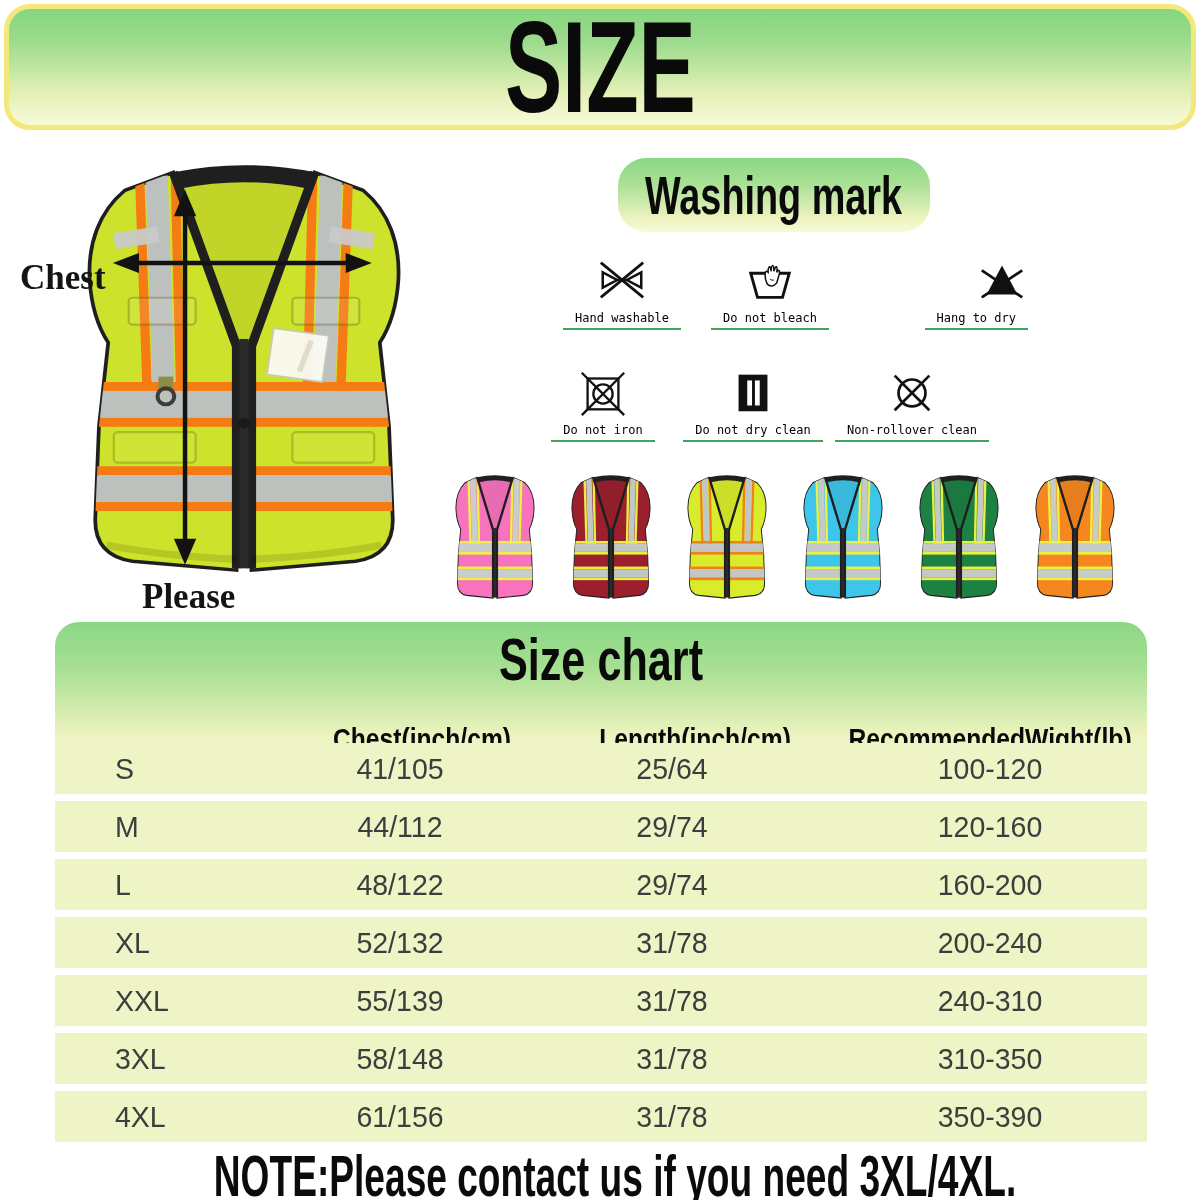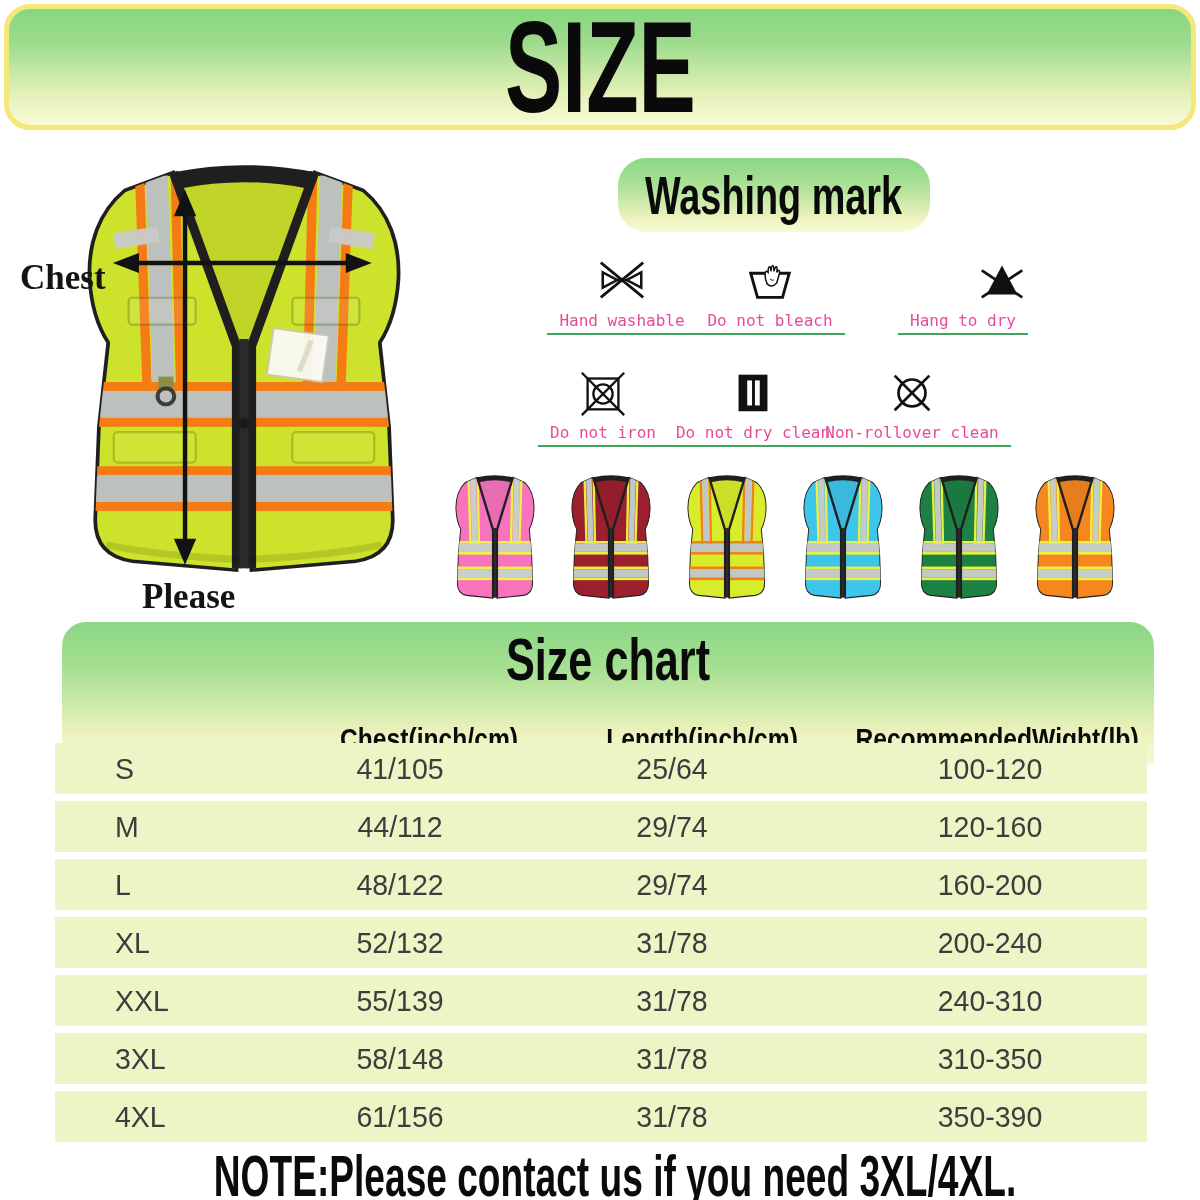--- a/index.html
+++ b/index.html
@@ -21,29 +21,29 @@
   .chest-label{left:20px;top:258px;}
   .length-label{left:142px;top:577px;}
 
   
   .washing-banner{position:absolute;left:618px;top:158px;width:312px;height:74px;border-radius:28px;
     background:linear-gradient(180deg,#8bd785 0%,#a9e094 35%,#eef3c0 82%,#f8fad6 100%);
     display:flex;align-items:center;justify-content:center;}
   .washing-banner .t{font-size:54px;transform:scaleX(.70);}
   .wash-item{position:absolute;width:224px;display:flex;flex-direction:column;align-items:center;}
   .wash-item svg{width:52px;height:52px;}
-  .wash-label{margin-top:5px;font-family:"DejaVu Sans Mono",monospace;font-size:16px;color:#ec4899;
+  .wash-label{margin-top:5px;font-family:"DejaVu Sans Mono",monospace;font-size:12px;color:#000000;
     white-space:nowrap;border-bottom:2px solid #3fa45c;padding:0 12px 3px 12px;}
 
   
   .variants{position:absolute;left:448px;top:473px;display:flex;gap:22px;}
   .mini-vest{width:94px;height:136px;}
 
   
-  .chart-banner{position:absolute;left:62px;top:622px;width:1092px;height:142px;
+  .chart-banner{position:absolute;left:55px;top:622px;width:1092px;height:142px;
     border-radius:24px 24px 0 0;
     background:linear-gradient(180deg,#8bd785 0%,#a6df92 32%,#ebf2bd 78%,#f8fad6 100%);}
   .chart-title{position:absolute;left:50%;top:8px;transform:translateX(-50%) scaleX(.72);
     font-size:60px;font-weight:bold;white-space:nowrap;color:#0a0a0a;line-height:1;}
   .col-h{position:absolute;bottom:8px;transform:translateX(-50%) scaleX(.85);
     font-size:29px;font-weight:bold;white-space:nowrap;color:#0a0a0a;}
   .rows{position:absolute;left:55px;top:743px;width:1092px;}
   .row{position:relative;height:51px;margin-bottom:7px;background:#eff4c6;}
   .cell{position:absolute;top:50%;font-size:30px;color:#3d3d3d;white-space:nowrap;}
   .cell.size{left:60px;transform:translateY(-50%) scaleX(.95);transform-origin:left center;}

